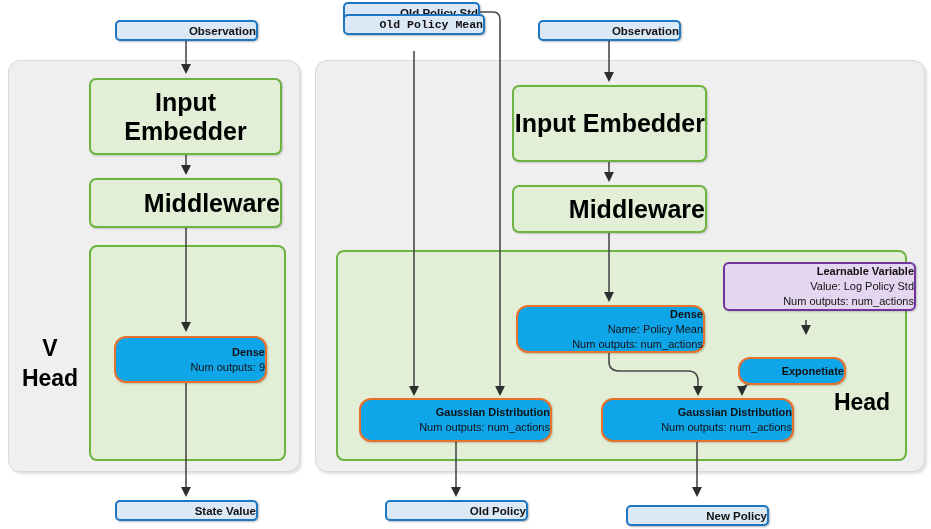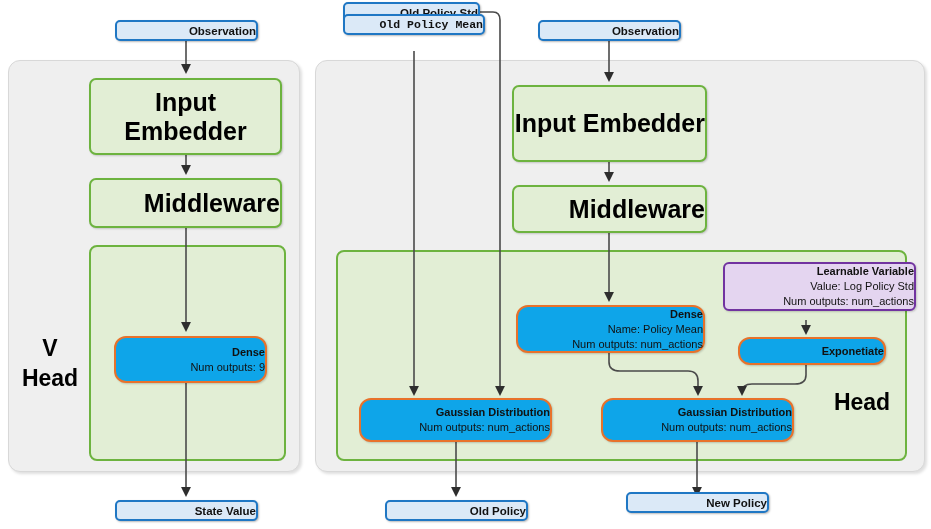--- a/index.html
+++ b/index.html
@@ -205,35 +205,35 @@
     <span>Name: Policy Mean</span>
     <span>Num outputs: num_actions</span>
   </div>
 
   <div class="node n-purple" style="left:723px; top:262px; width:193px; height:49px;">
     <span class="line1">Learnable Variable</span>
     <span>Value: Log Policy Std</span>
     <span>Num outputs: num_actions</span>
   </div>
 
-  <div class="node n-orange" style="left:738px; top:337px; width:148px; height:28px;">
+  <div class="node n-orange" style="left:738px; top:357px; width:108px; height:28px;">
     <span class="line1">Exponetiate</span>
   </div>
 
   <div class="node n-orange" style="left:359px; top:398px; width:193px; height:44px;">
     <span class="line1">Gaussian Distribution</span>
     <span>Num outputs: num_actions</span>
   </div>
 
   <div class="node n-orange" style="left:601px; top:398px; width:193px; height:44px;">
     <span class="line1">Gaussian Distribution</span>
     <span>Num outputs: num_actions</span>
   </div>
 
   <div class="node n-blue" style="left:385px; top:500px; width:143px; height:21px;">
     <span>Old Policy</span>
   </div>
 
-  <div class="node n-blue" style="left:626px; top:492px; width:143px; height:21px;">
+  <div class="node n-blue" style="left:626px; top:505px; width:143px; height:21px;">
     <span>New Policy</span>
   </div>
 
 </div>
 
 </body></html>

